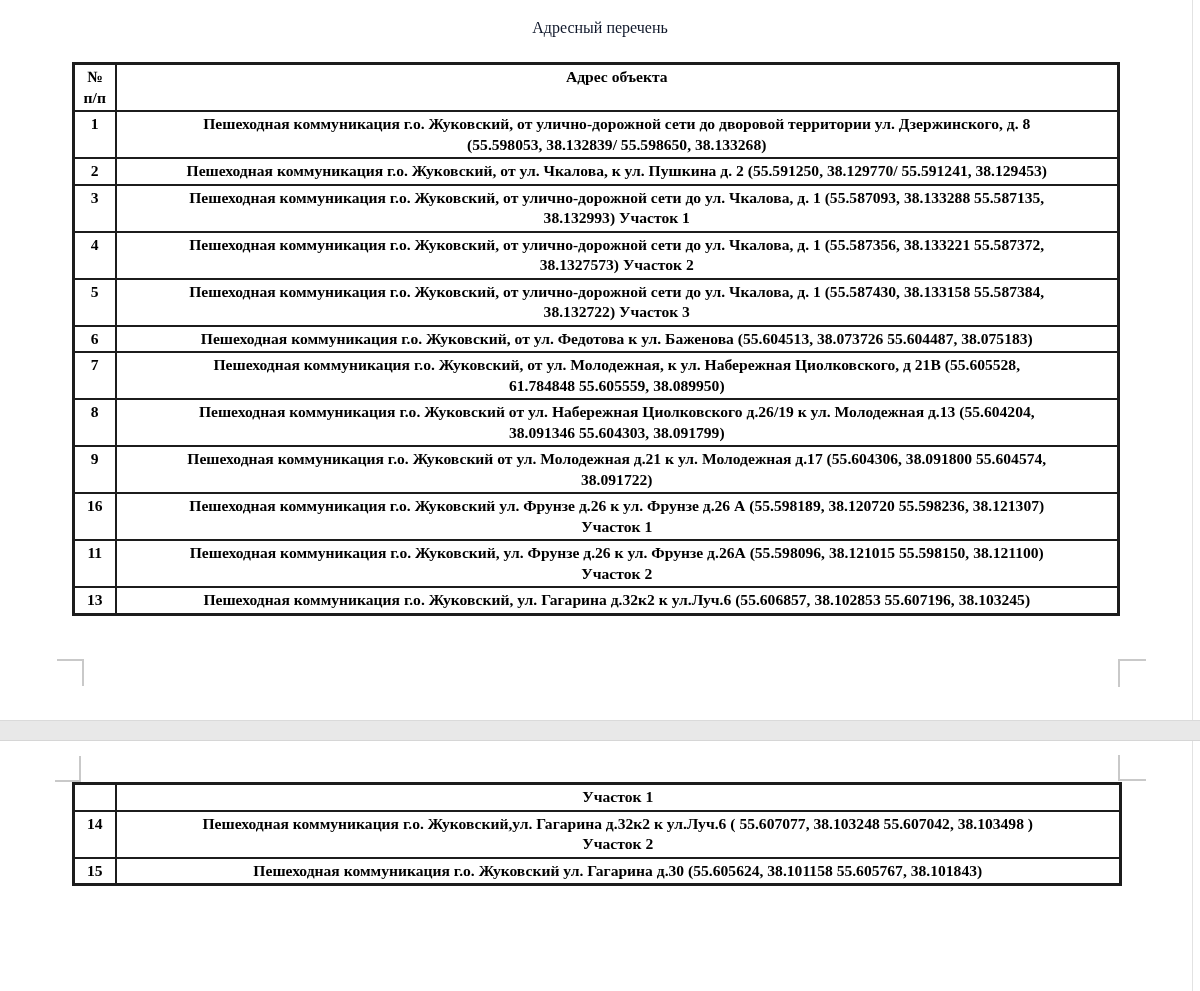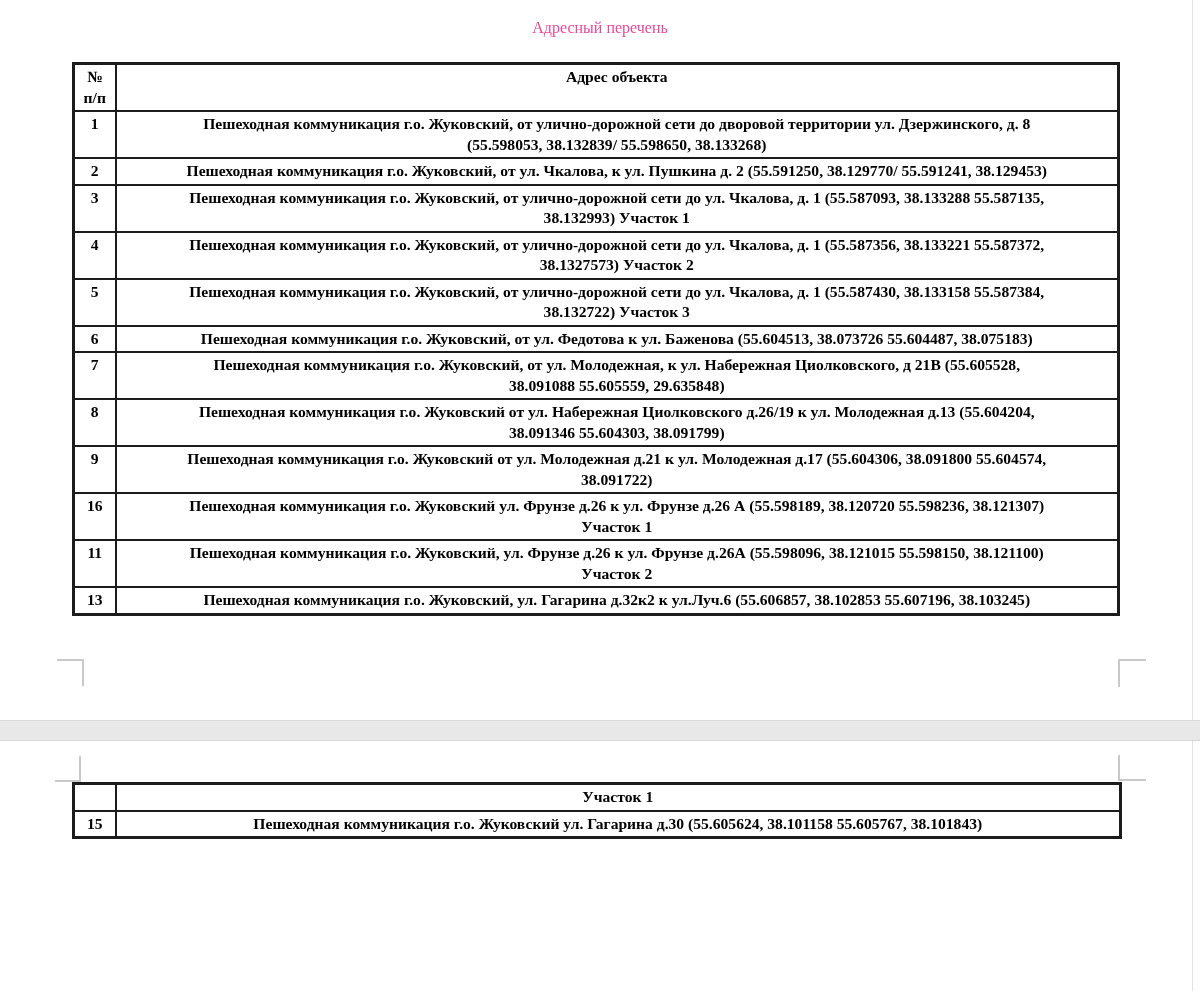--- a/index.html
+++ b/index.html
@@ -15,21 +15,21 @@
   }
   .stage { position: absolute; top: 0; left: 0; width: 1200px; height: 991px; }
 
   .doc-title {
     position: absolute;
     top: 19px; left: 0;
     width: 1200px;
     text-align: center;
     font-size: 16px;
     font-weight: 400;
-    color: #ec4899;
+    color: #0f172a;
   }
 
   table.doc-table {
     position: absolute;
     left: 72px;
     border-collapse: collapse;
     table-layout: fixed;
     background: #ffffff;
     z-index: 2;
   }
@@ -120,21 +120,21 @@
       <td>Пешеходная коммуникация г.о. Жуковский, от улично-дорожной сети до ул. Чкалова, д. 1 (55.587430, 38.133158 55.587384,
 38.132722) Участок 3</td>
     </tr>
     <tr>
       <td class="num-cell">6</td>
       <td>Пешеходная коммуникация г.о. Жуковский, от ул. Федотова к ул. Баженова (55.604513, 38.073726 55.604487, 38.075183)</td>
     </tr>
     <tr>
       <td class="num-cell">7</td>
       <td>Пешеходная коммуникация г.о. Жуковский, от ул. Молодежная, к ул. Набережная Циолковского, д 21В (55.605528,
-38.091088 55.605559, 29.635848)</td>
+61.784848 55.605559, 38.089950)</td>
     </tr>
     <tr>
       <td class="num-cell">8</td>
       <td>Пешеходная коммуникация г.о. Жуковский от ул. Набережная Циолковского д.26/19 к ул. Молодежная д.13 (55.604204,
 38.091346 55.604303, 38.091799)</td>
     </tr>
     <tr>
       <td class="num-cell">9</td>
       <td>Пешеходная коммуникация г.о. Жуковский от ул. Молодежная д.21 к ул. Молодежная д.17 (55.604306, 38.091800 55.604574,
 38.091722)</td>
@@ -169,19 +169,24 @@
     <colgroup>
         <col class="num-col">
         <col>
       </colgroup>
     <tbody>
         <tr>
       <td class="num-cell"></td>
       <td>Участок 1</td>
     </tr>
     <tr>
+      <td class="num-cell">14</td>
+      <td>Пешеходная коммуникация г.о. Жуковский,ул. Гагарина д.32к2 к ул.Луч.6 ( 55.607077, 38.103248 55.607042, 38.103498 )
+Участок 2</td>
+    </tr>
+    <tr>
       <td class="num-cell">15</td>
       <td>Пешеходная коммуникация г.о. Жуковский ул. Гагарина д.30 (55.605624, 38.101158 55.605767, 38.101843)</td>
     </tr>
   </tbody>
     </table>
 
 </div>
 
 </body></html>

